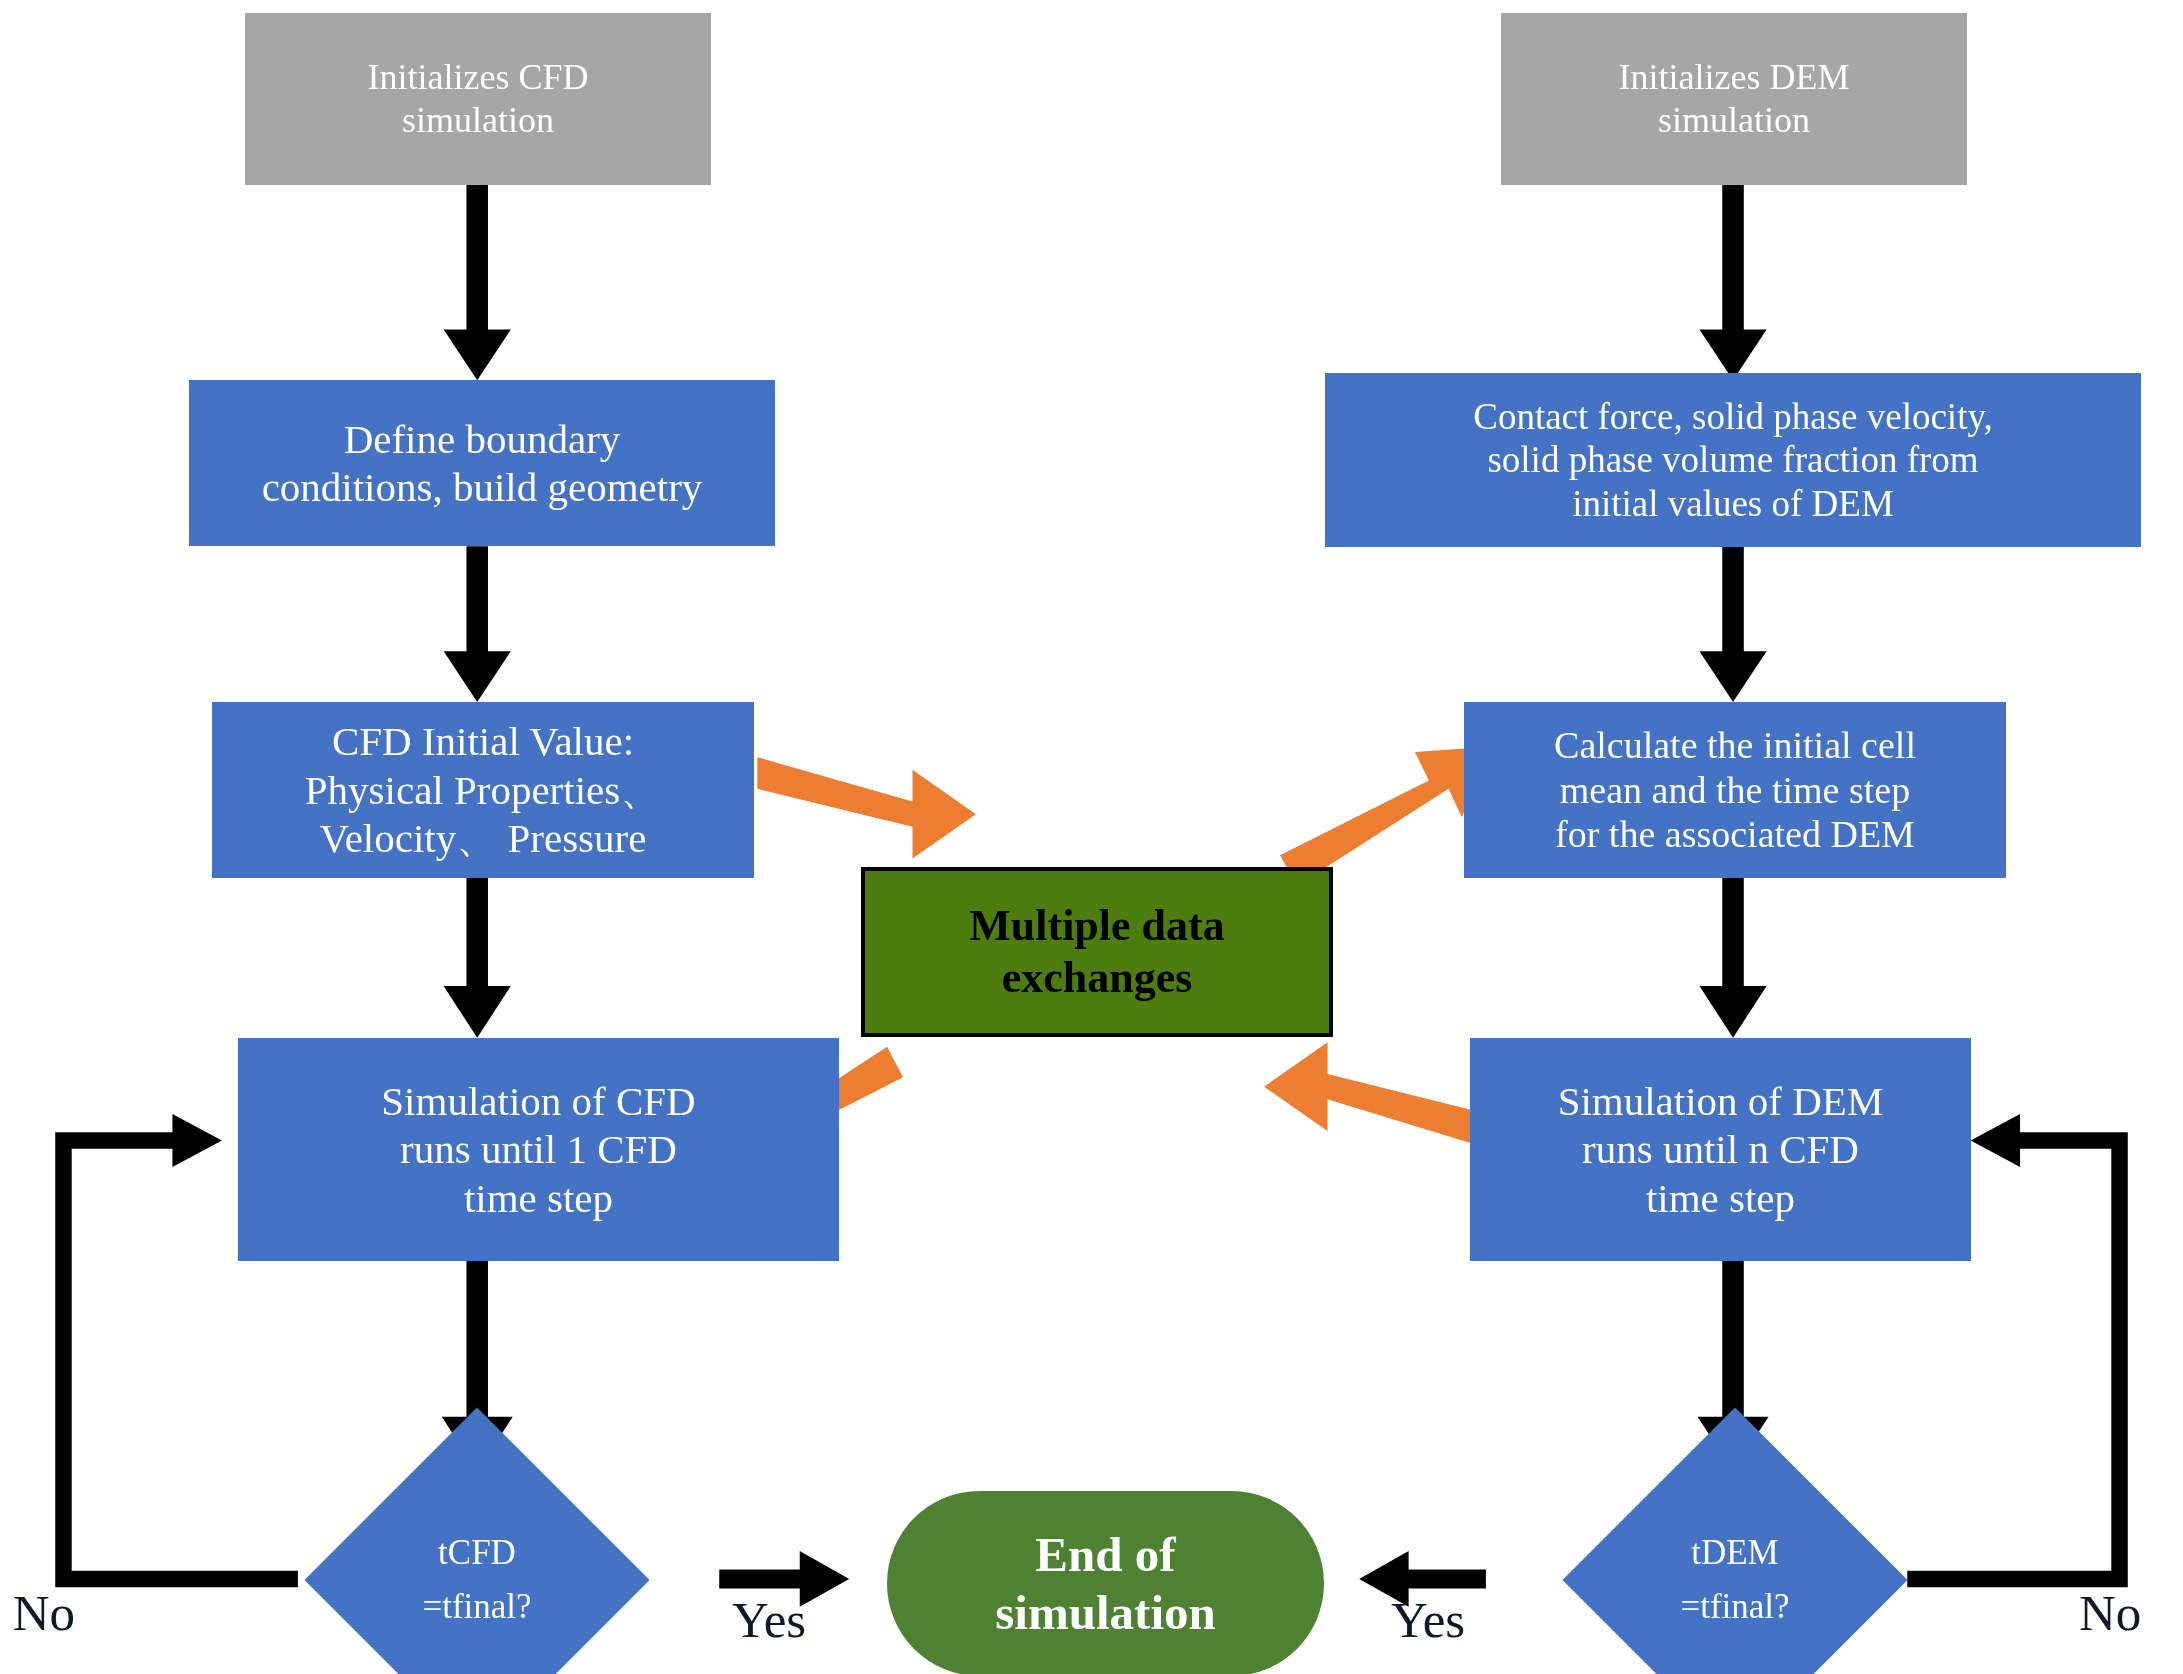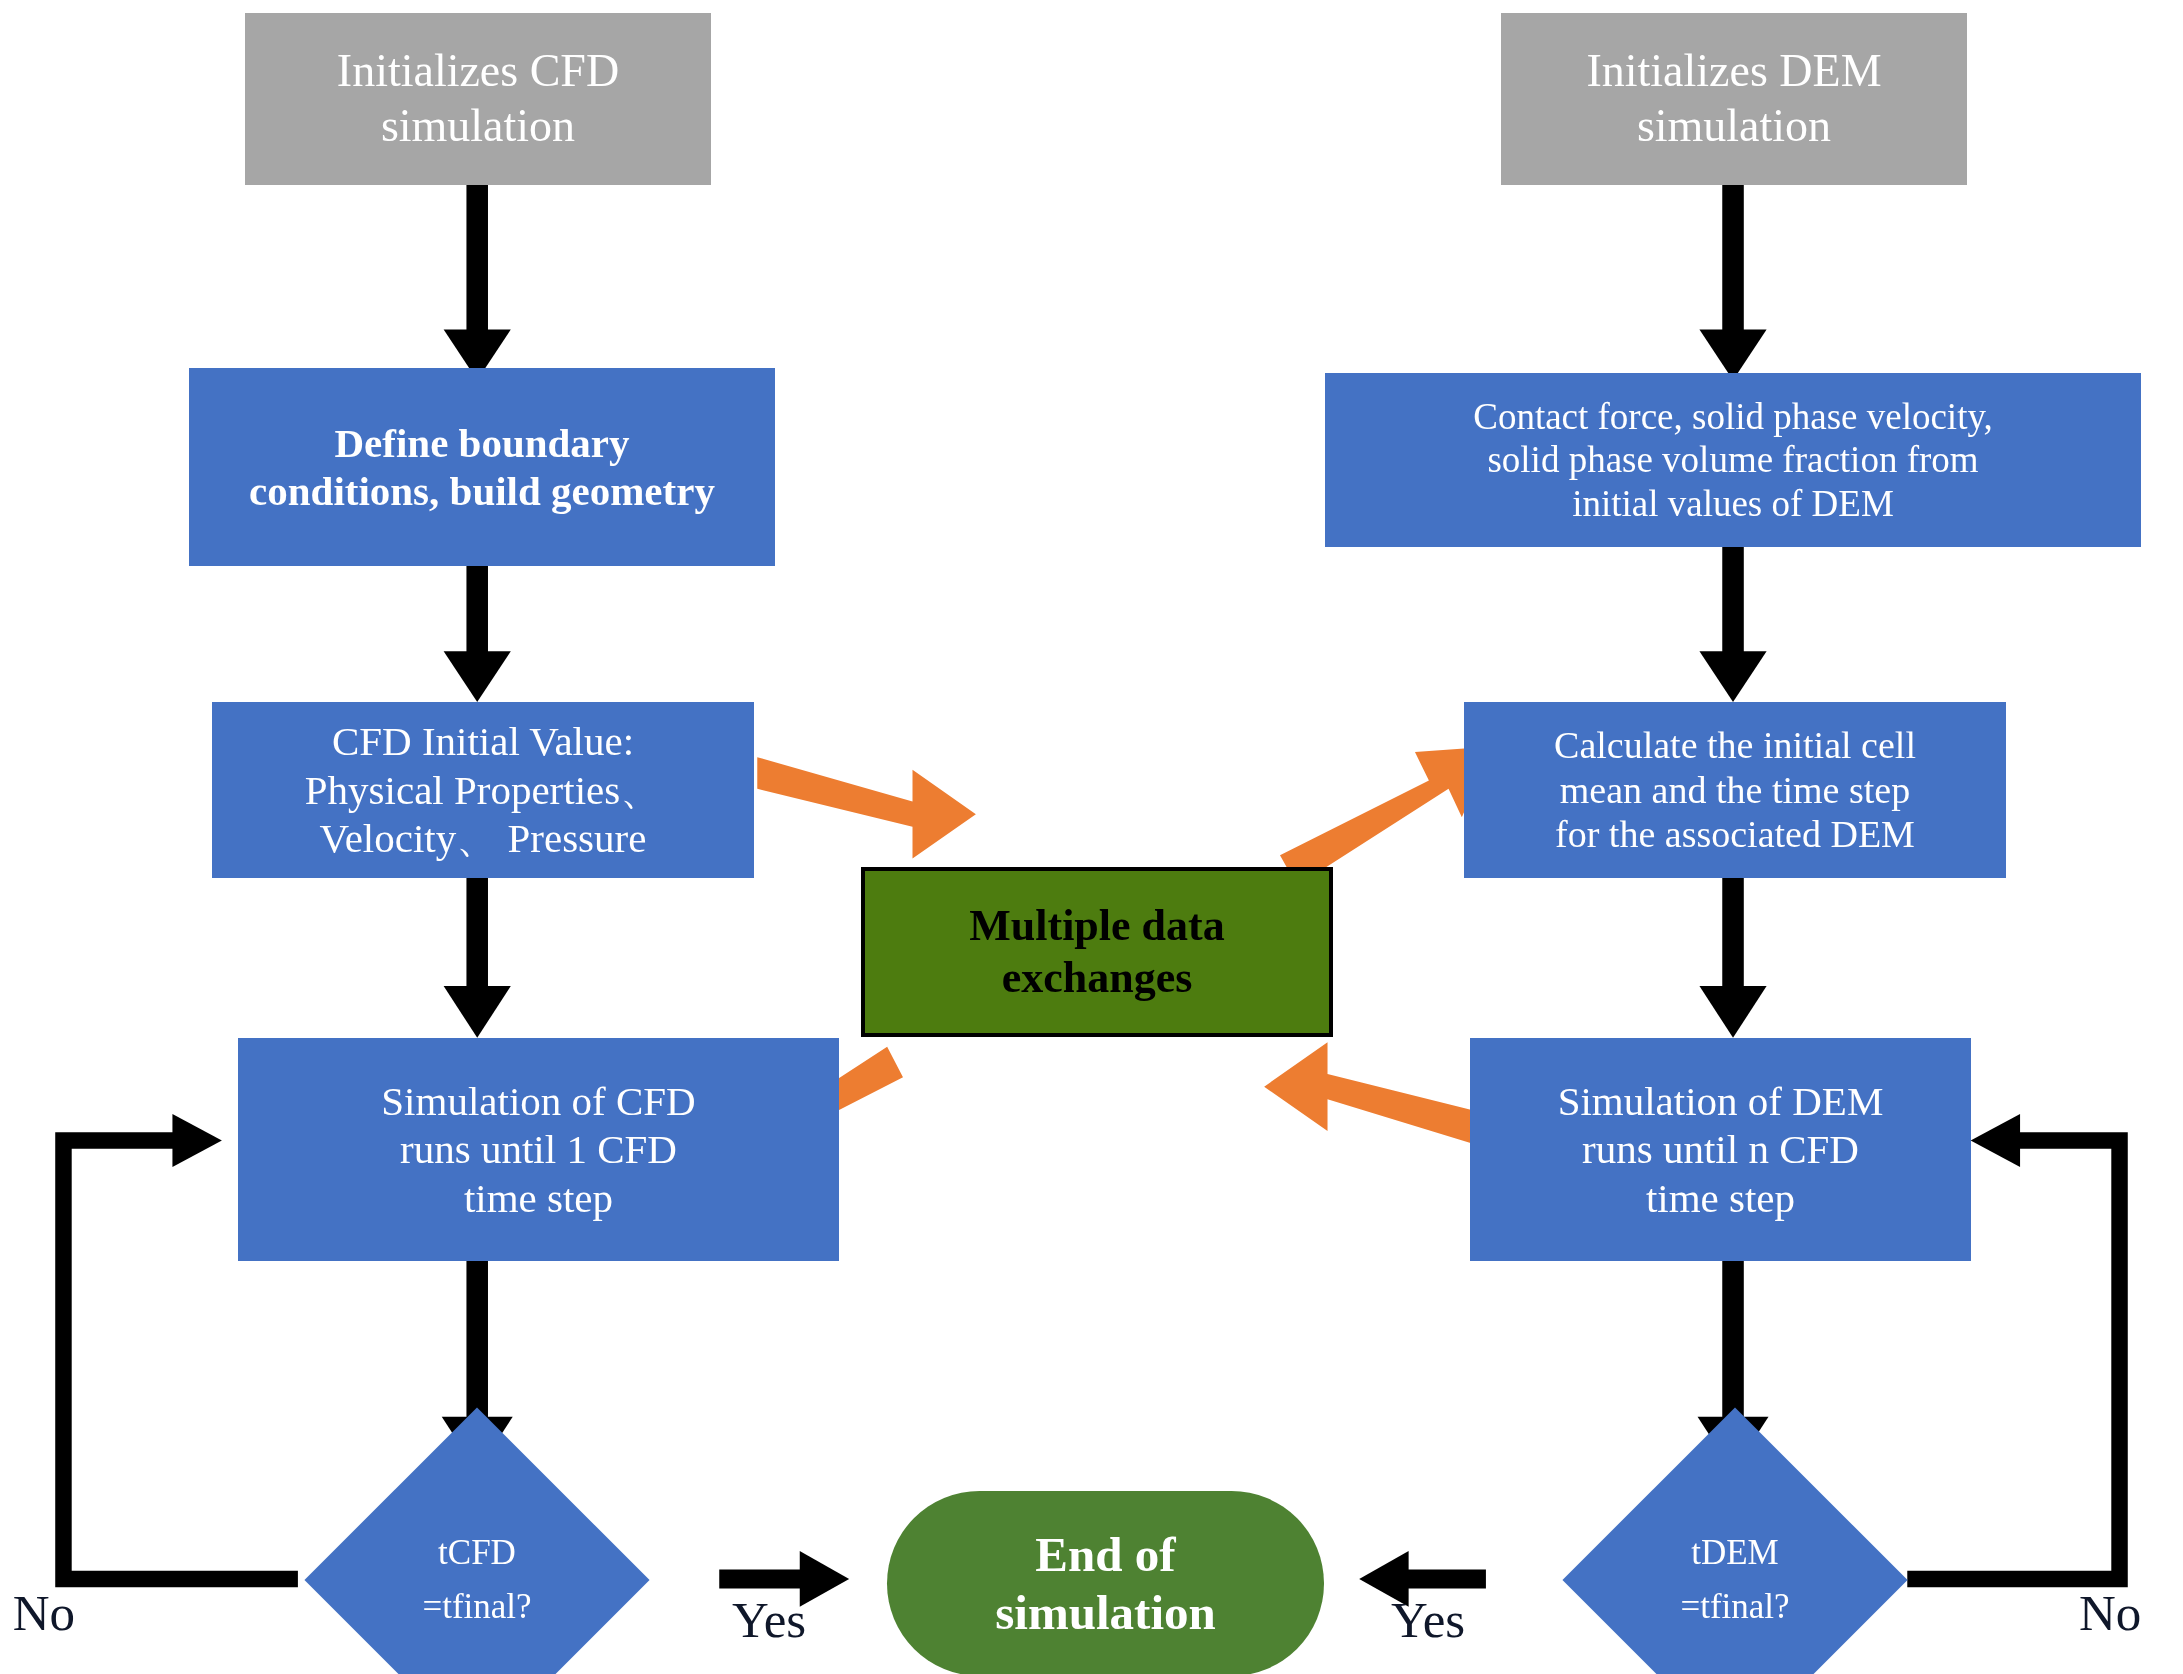--- a/index.html
+++ b/index.html
@@ -33,21 +33,21 @@
     display: flex;
     align-items: center;
     justify-content: center;
     text-align: center;
     color: #ffffff;
     font-family: "Liberation Serif", "DejaVu Serif", serif;
     line-height: 1.18;
     white-space: pre-line;
     z-index: 3;
   }
-  .node-gray   { background: #A6A6A6; font-size: 46px; }
+  .node-gray   { background: #A6A6A6; font-size: 36px; }
   .node-blue   { background: #4472C4; font-size: 41px; }
   .node-white  {
     background: #4d7c0f;
     color: #000000;
     border: 4.4px solid #000000;
     font-size: 44px;
     font-weight: bold;
   }
   .node-green  {
     background: #4E8232;
@@ -169,21 +169,21 @@
       <polygon fill="#ED7D31" points="2340,1810 2095,1735 2095,1785 1995,1715 2095,1645 2095,1695 2348,1758"></polygon>
     </g>
   </svg>
 
   <div class="node node-gray" style="left:245px; top:12.7px; width:466px; height:172px;">Initializes CFD
 simulation</div>
 
   <div class="node node-gray" style="left:1501px; top:12.7px; width:466px; height:172px;">Initializes DEM
 simulation</div>
 
-  <div class="node node-blue" style="left:189px; top:368px; width:586px; height:198px;font-weight:bold;">Define boundary
+  <div class="node node-blue" style="left:189px; top:380px; width:586px; height:166px;">Define boundary
 conditions, build geometry</div>
 
   <div class="node node-blue" style="left:1325px; top:373px; width:816px; height:174px; font-size:37px;">Contact force, solid phase velocity,
 solid phase volume fraction from
 initial values of DEM</div>
 
   <div class="node node-blue" style="left:212px; top:702px; width:542px; height:176px;">CFD Initial Value:
 Physical Properties、
 Velocity、 Pressure</div>
 

